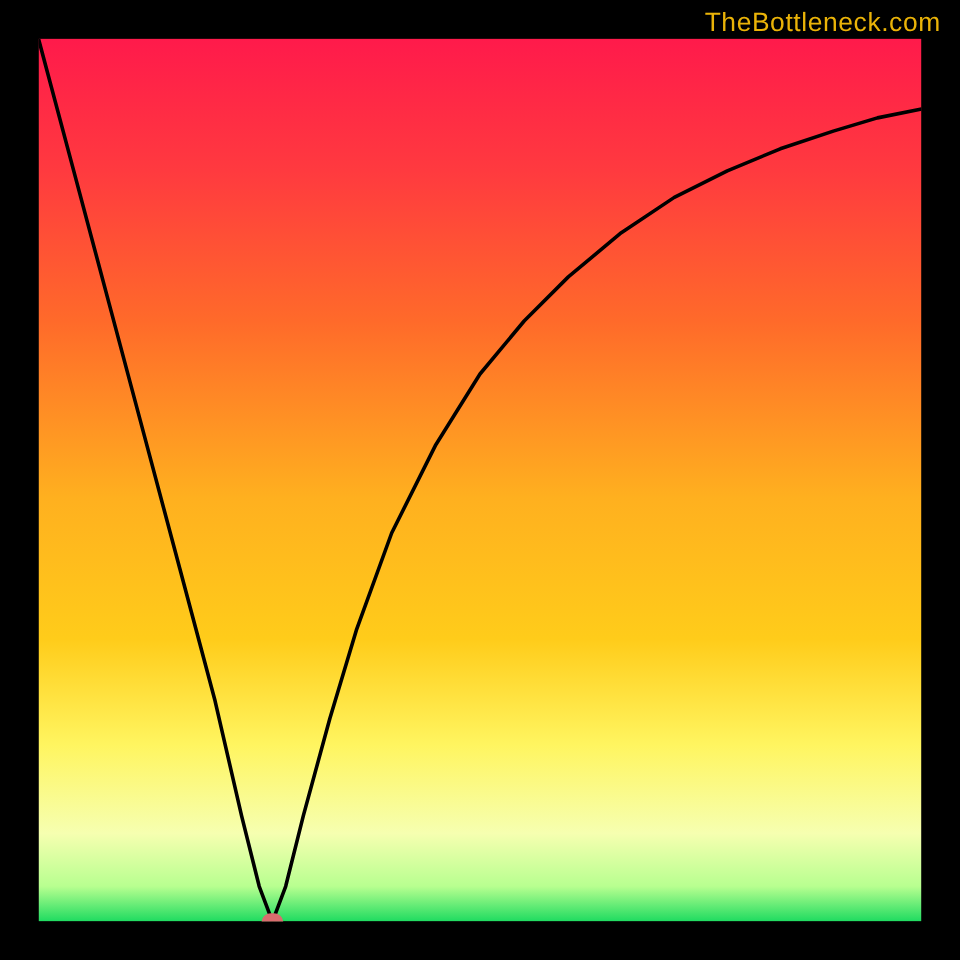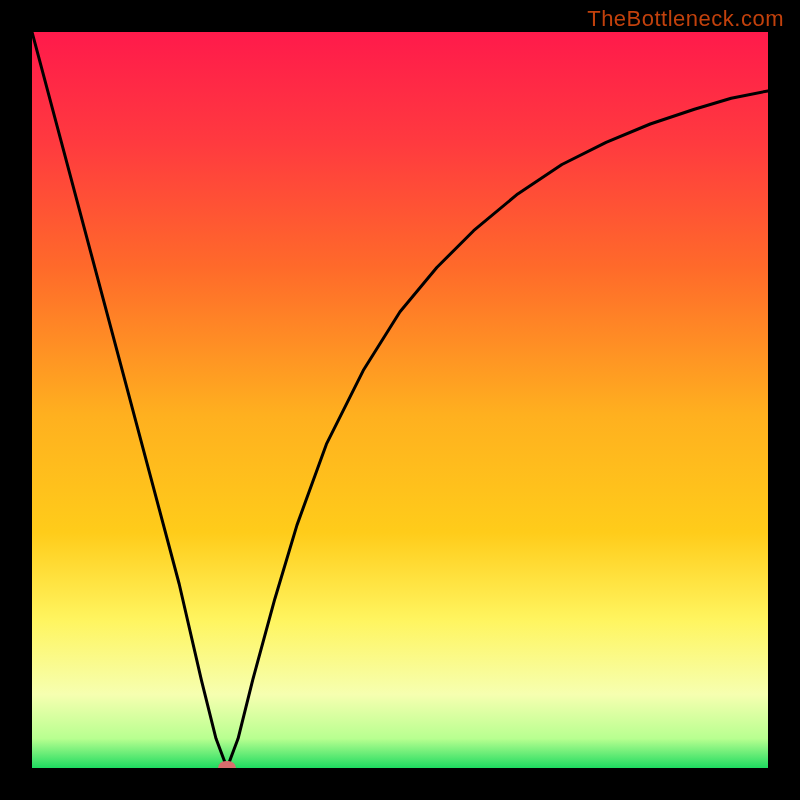--- a/index.html
+++ b/index.html
@@ -14,21 +14,21 @@
   .frame {
     position: relative;
     width: 800px;
     height: 800px;
     background: #000;
   }
   .watermark {
     position: absolute;
     top: 6px;
     right: 16px;
-    color: #c2410c;
+    color: #eab308;
     font-size: 22px;
     font-weight: 500;
     letter-spacing: 0.5px;
     z-index: 10;
   }
   .plot-area {
     position: absolute;
     left: 32px;
     top: 32px;
     width: 736px;

